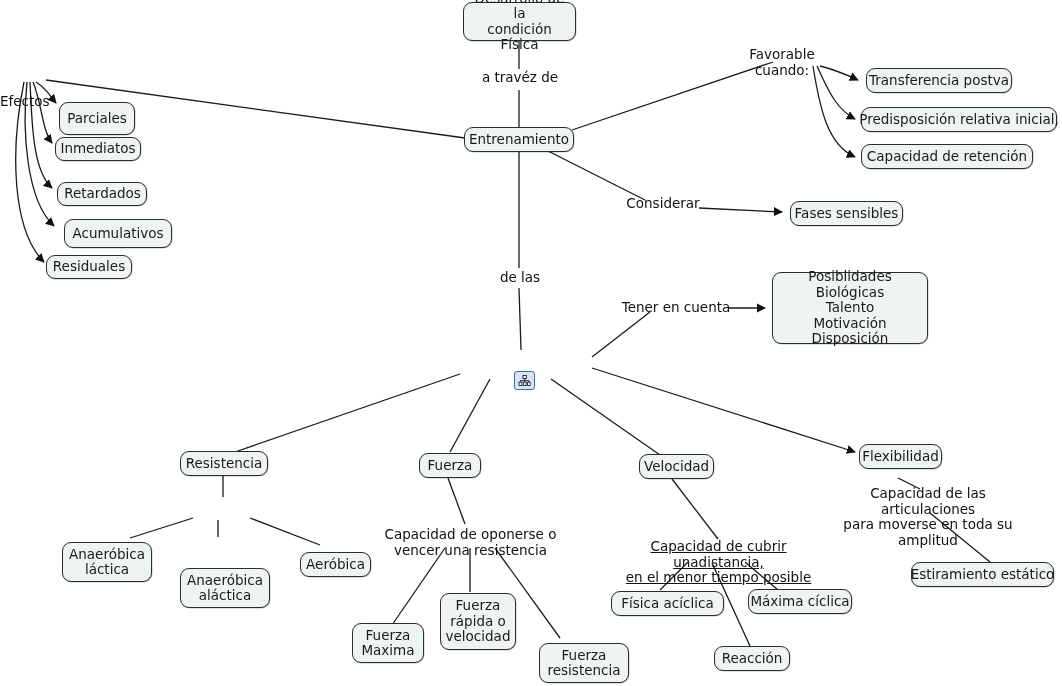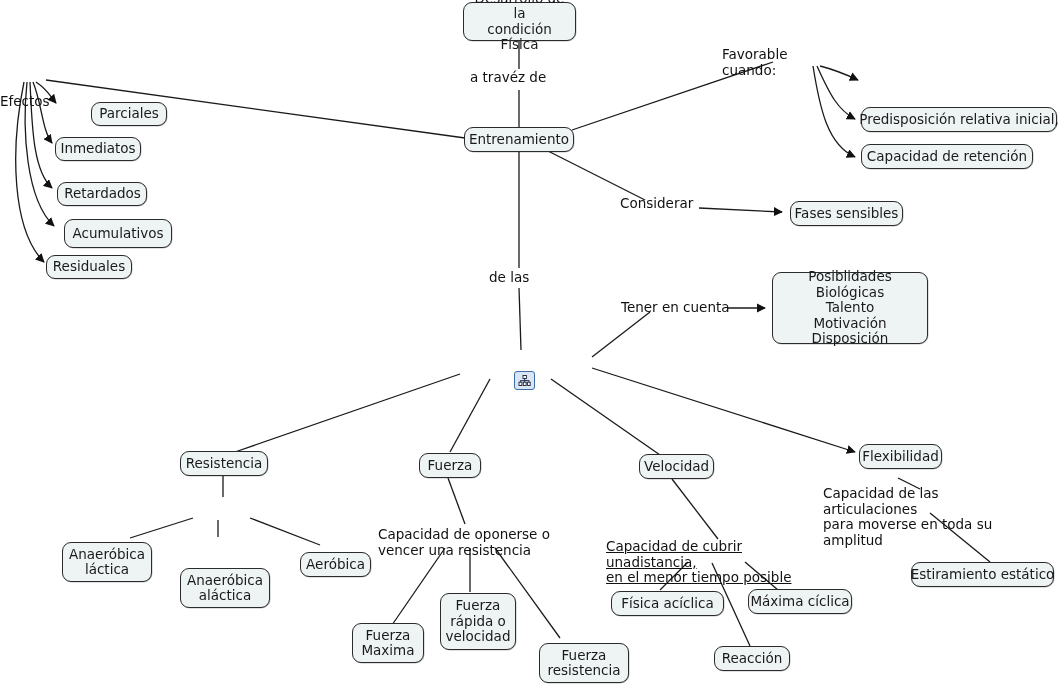--- a/index.html
+++ b/index.html
@@ -44,21 +44,21 @@
     box-shadow: 0.5px 0.5px 0 rgba(0,0,0,0.25);
   }
   .node.multiline {
     white-space: pre-line;
   }
   .lbl {
     position: absolute;
     color: #111111;
     font-size: 13.5px;
     line-height: 15.5px;
-    text-align: left;
+    text-align: center;
     white-space: pre-line;
     background: transparent;
   }
   .badge {
     position: absolute;
     width: 19px;
     height: 17px;
     border: 1px solid #3b6ea8;
     border-radius: 3px;
     background: #dbe6f4;
@@ -130,26 +130,27 @@
       <path d="M 898 478 L 920 489"></path>
       <path d="M 930 513 L 990 562"></path>
     </g>
   </svg>
 
   <div class="node multiline" style="left:463px; top:2px; width:113px; height:39px;">Desarrollo de la
 condición Física</div>
 
   <div class="node" style="left:464px; top:127px; width:110px; height:25px;">Entrenamiento</div>
 
-  <div class="node" style="left:59px; top:102px; width:76px; height:24px;margin-left:32px;">Parciales</div>
+  <div class="node" style="left:59px; top:102px; width:76px; height:33px;">Parciales</div>
   <div class="node" style="left:55px; top:137px; width:86px; height:24px;">Inmediatos</div>
   <div class="node" style="left:57px; top:182px; width:90px; height:24px;padding-left:10px;">Retardados</div>
   <div class="node" style="left:64px; top:219px; width:108px; height:29px;">Acumulativos</div>
   <div class="node" style="left:46px; top:255px; width:86px; height:24px;">Residuales</div>
 
+  <div class="node" style="left:866px; top:68px; width:146px; height:25px;">Transferencia postva</div>
   <div class="node" style="left:861px; top:107px; width:196px; height:25px;">Predisposición relativa inicial,</div>
   <div class="node" style="left:861px; top:144px; width:172px; height:25px;">Capacidad de retención</div>
 
   <div class="node" style="left:790px; top:201px; width:113px; height:25px;">Fases sensibles</div>
 
   <div class="node multiline" style="left:772px; top:272px; width:156px; height:72px;">Posiblidades Biológicas
 Talento
 Motivación
 Disposición</div>
 

